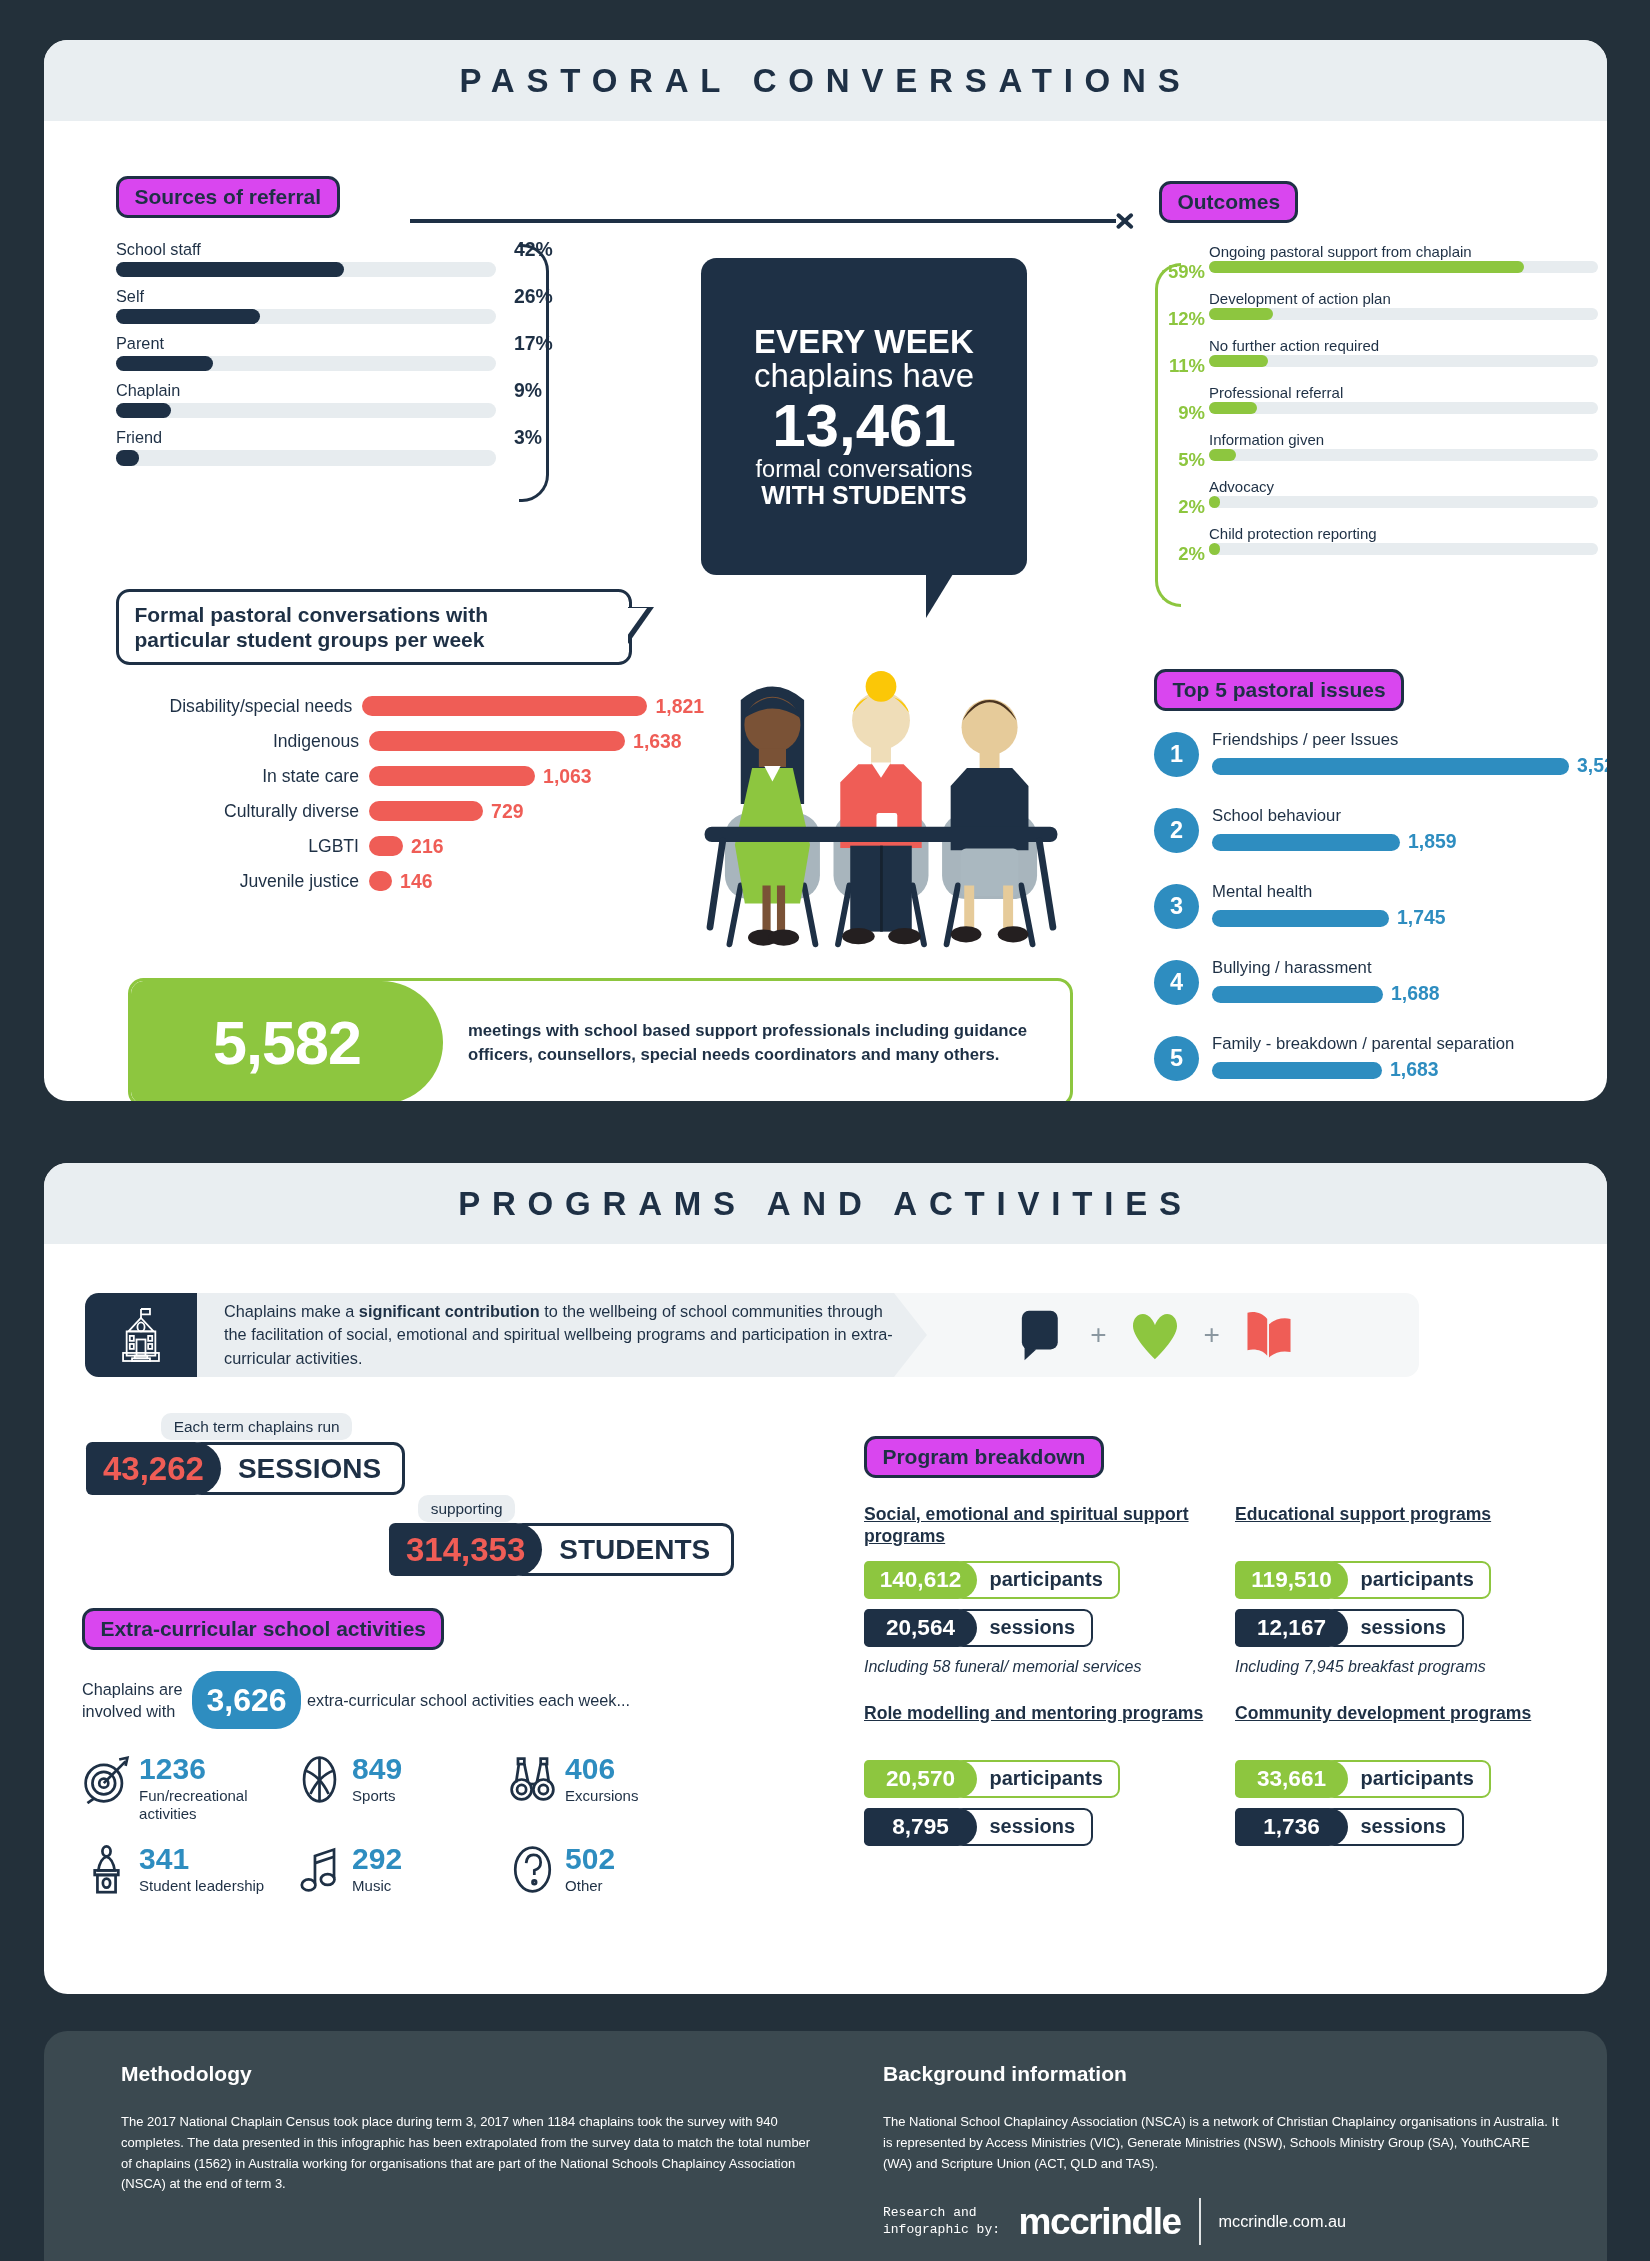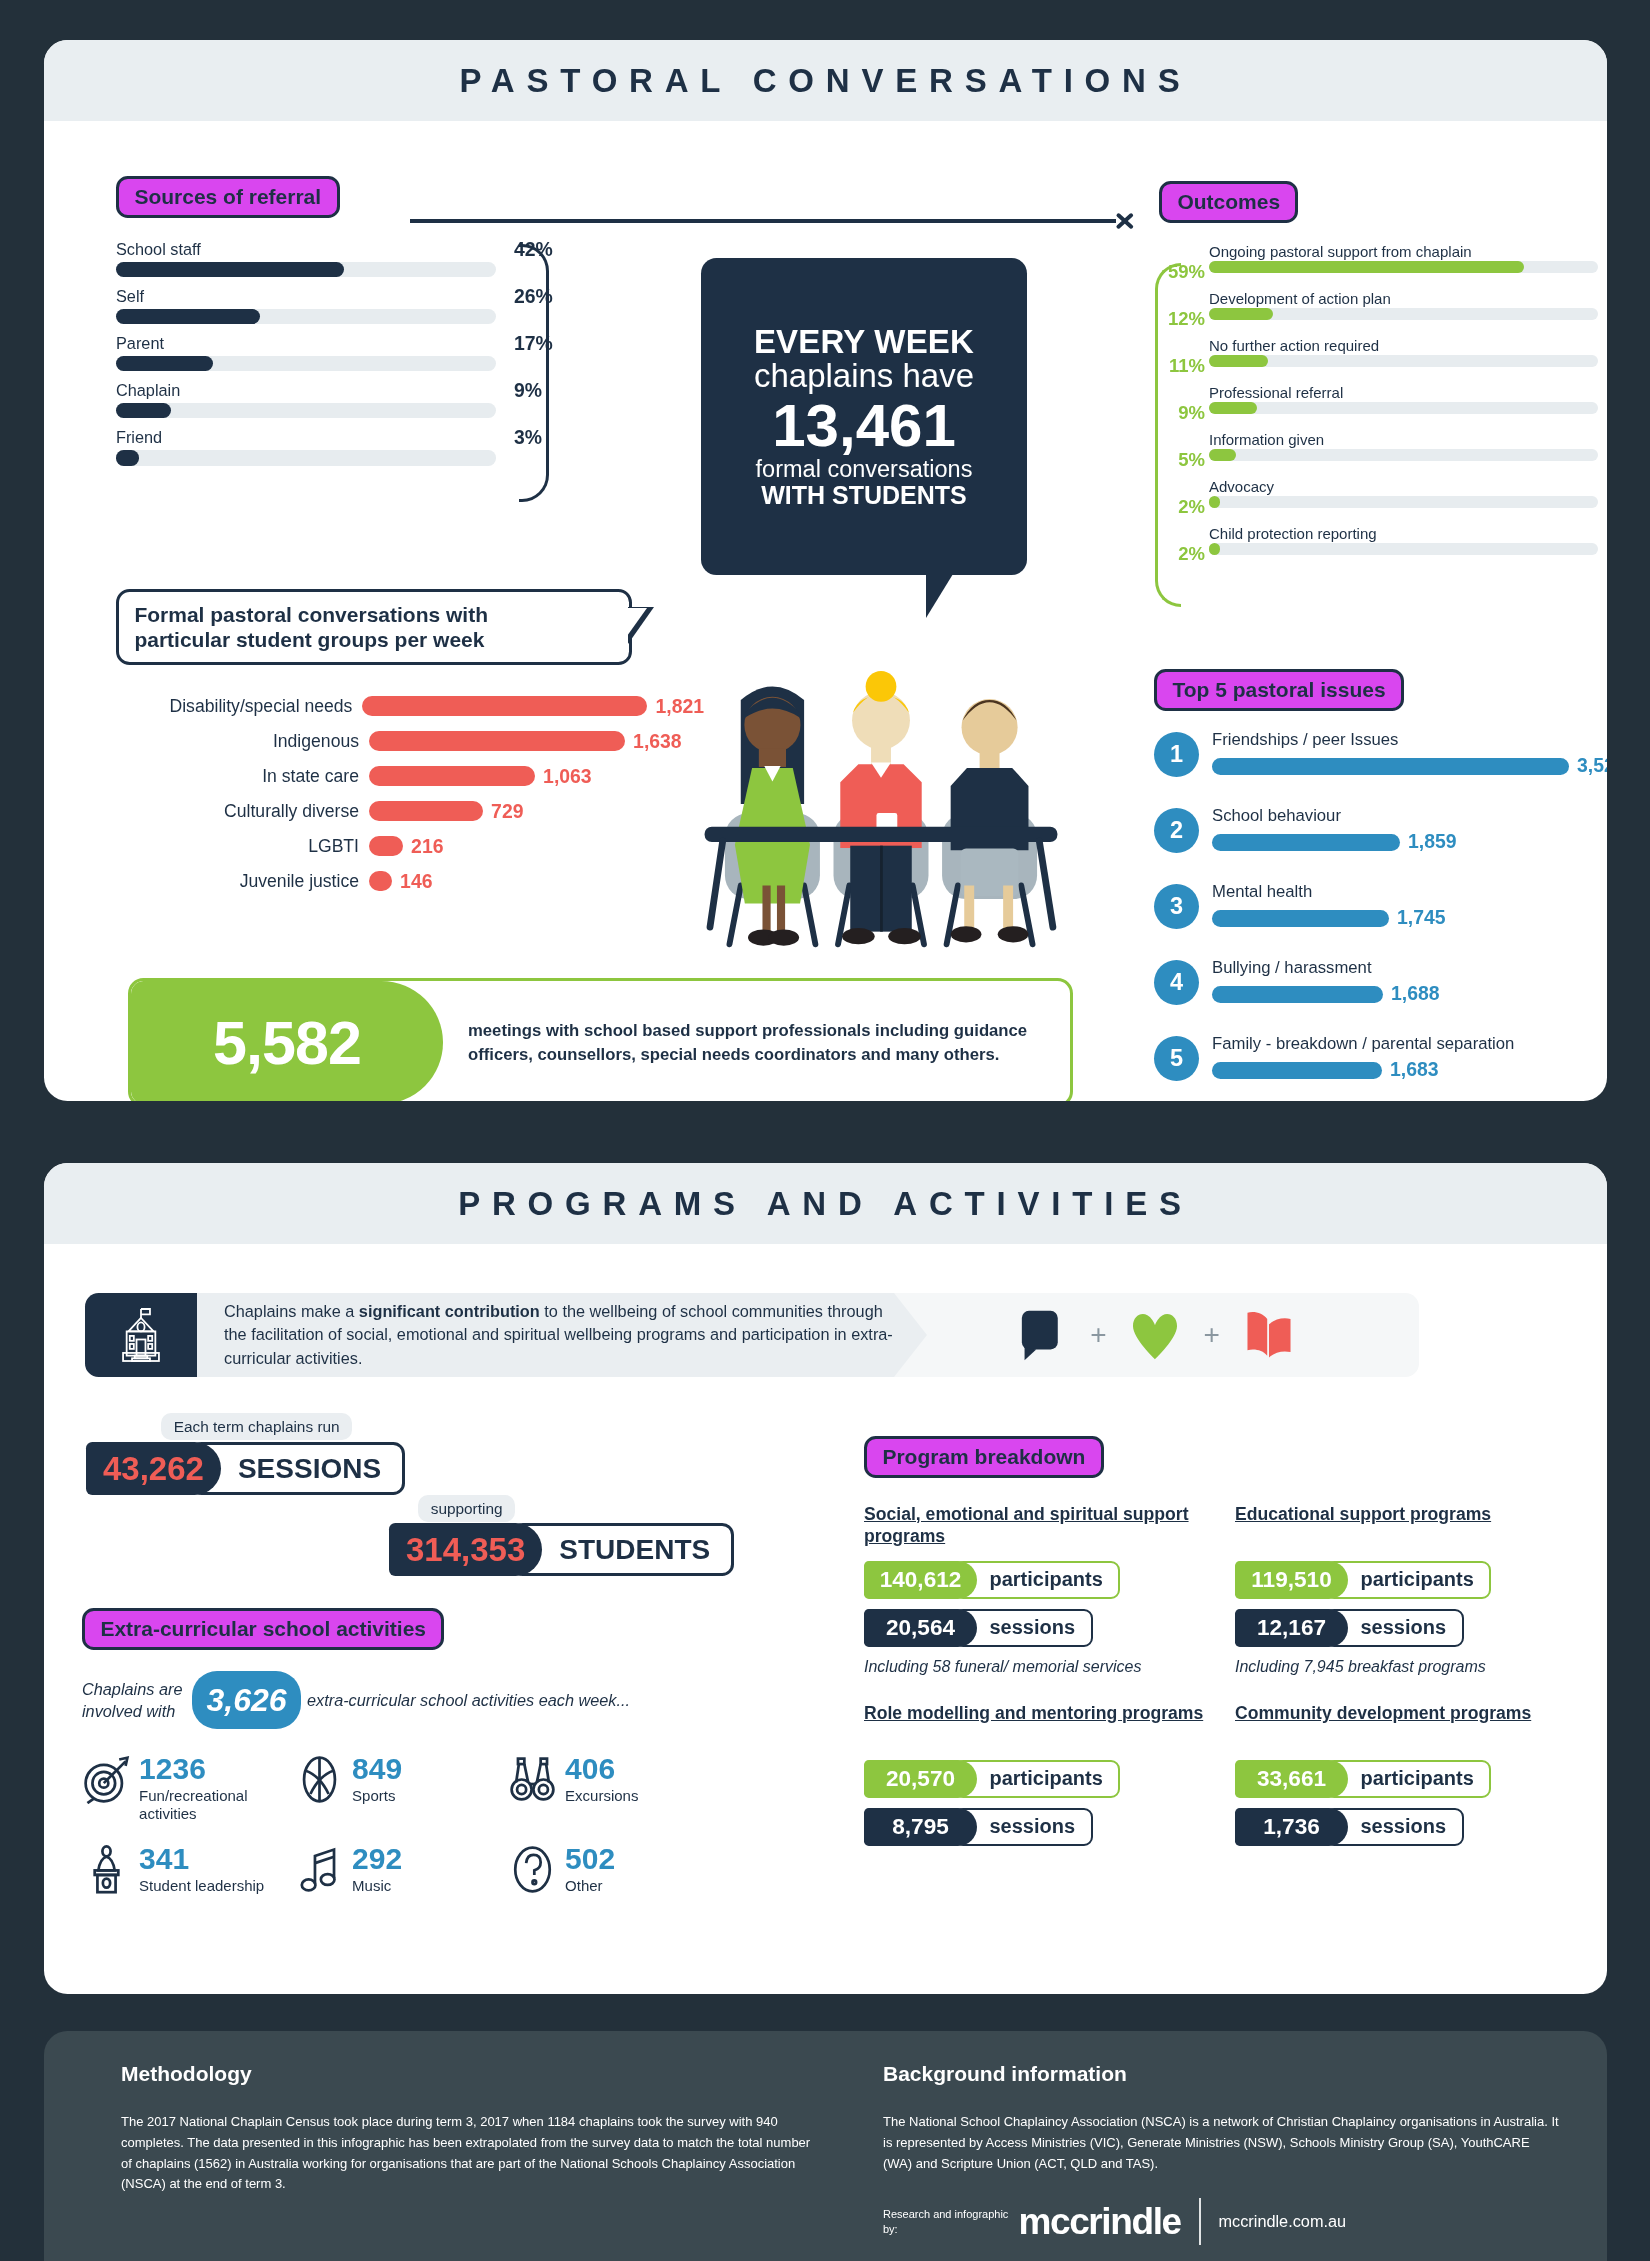--- a/index.html
+++ b/index.html
@@ -188,21 +188,21 @@
   }
   .statpill .lblbox{
     border:3.2px solid var(--navy);border-radius:11.8px;background:#fff;
     display:flex;align-items:center;padding:0 21px 0 45px;margin-left:-31px;
     color:var(--navy);font-size:28px;font-weight:700;
   }
 
   
   #extra{position:absolute;left:82px;top:1608px;width:588px;}
   #extra .ttl{font-size:21px;}
-  .ec-line{display:flex;align-items:center;margin-top:21px;font-style:italic;}
+  .ec-line{display:flex;align-items:center;margin-top:21px;}
   .ec-line .t{font-size:16.3px;color:var(--navy);line-height:1.35;width:104px;}
   .ec-badge{
     width:109px;height:58px;border-radius:25px;background:var(--blue);color:#fff;
     font-size:32px;font-weight:700;display:flex;align-items:center;justify-content:center;margin:0 6px;
   }
   .ec-line .t2{font-size:16.3px;color:var(--navy);line-height:1.35;}
 
   .actgrid{position:absolute;left:82px;top:1755px;width:706px;display:flex;flex-wrap:wrap;}
   .act{width:213px;display:flex;align-items:flex-start;margin-bottom:22px;}
   .act .ic{width:49px;height:49px;flex:0 0 49px;margin-right:8.1px;}
@@ -234,21 +234,21 @@
 
   
   #footer{position:absolute;left:44px;top:2031px;width:1563px;height:267px;background:#3b4950;border-radius:23.5px;color:#fff;}
   #footer .col{position:absolute;}
   #f-left{left:77px;top:31px;width:696px;}
   #f-right{left:839px;top:31px;width:678px;}
   #footer h3{font-size:21px;font-weight:700;margin-bottom:26px;}
   #footer p{font-size:13px;line-height:1.6;}
   #f-right p{font-size:13px;line-height:1.6;}
   .byline{position:absolute;left:839px;top:167px;display:flex;align-items:center;}
-  .byline .lead{font-size:11px;line-height:1.3;width:131px;}
+  .byline .lead{font-size:13px;line-height:1.3;width:131px;font-family:Liberation Mono, monospace;}
   .byline .logo{font-size:37px;font-weight:700;letter-spacing:-1.4px;margin:0 18px 0 4.5px;}
   .byline .divider{width:1.8px;height:47px;background:#fff;opacity:.85;}
   .byline .url{font-size:16.3px;margin-left:18px;}
 
   
   #illo{position:absolute;left:647px;top:592px;width:380px;height:317px;}
 </style>
 </head>
 <body>
 

